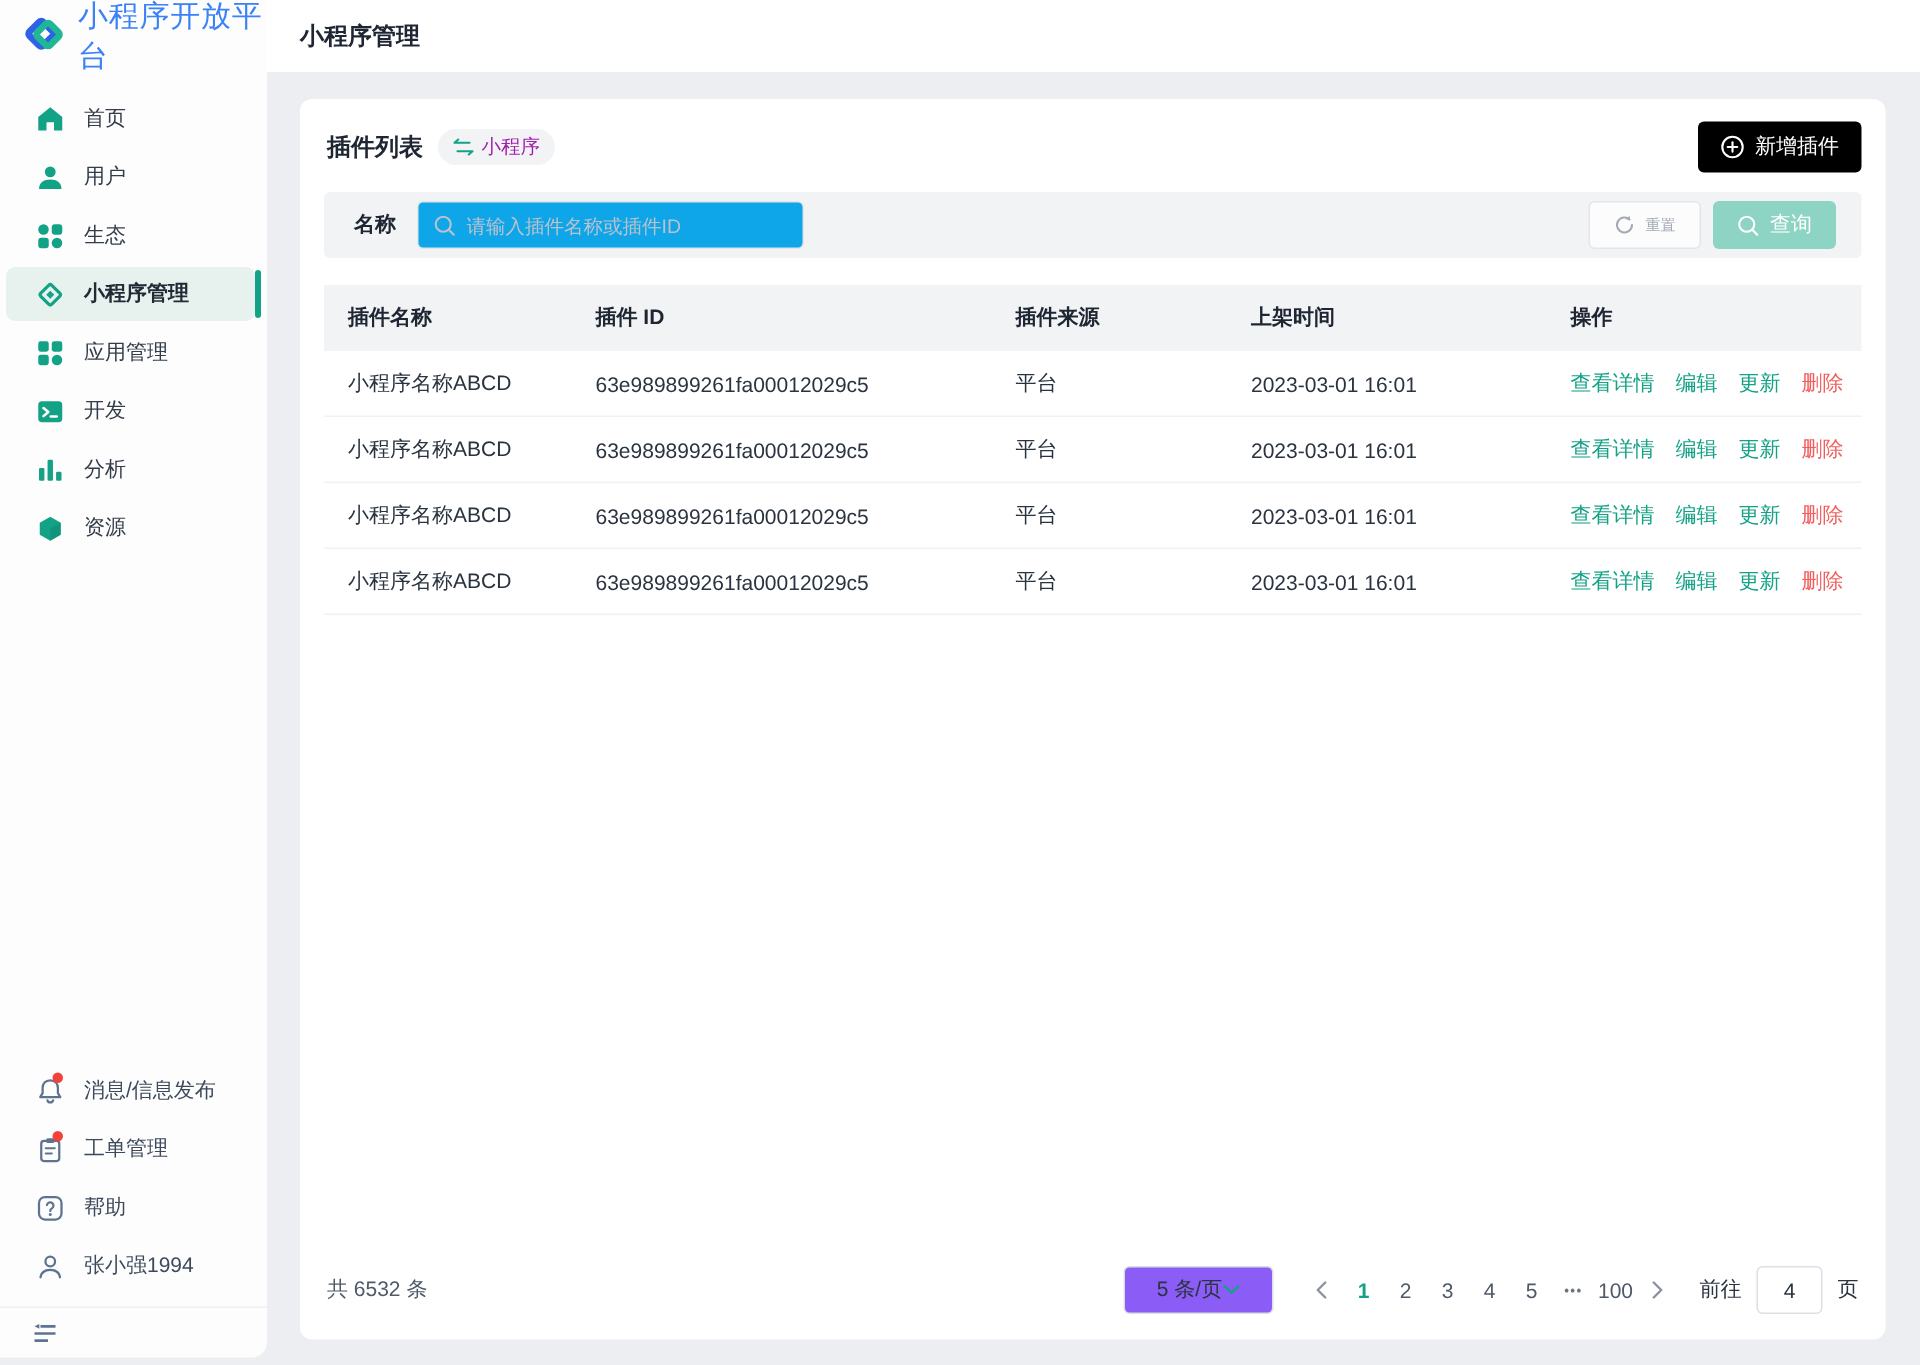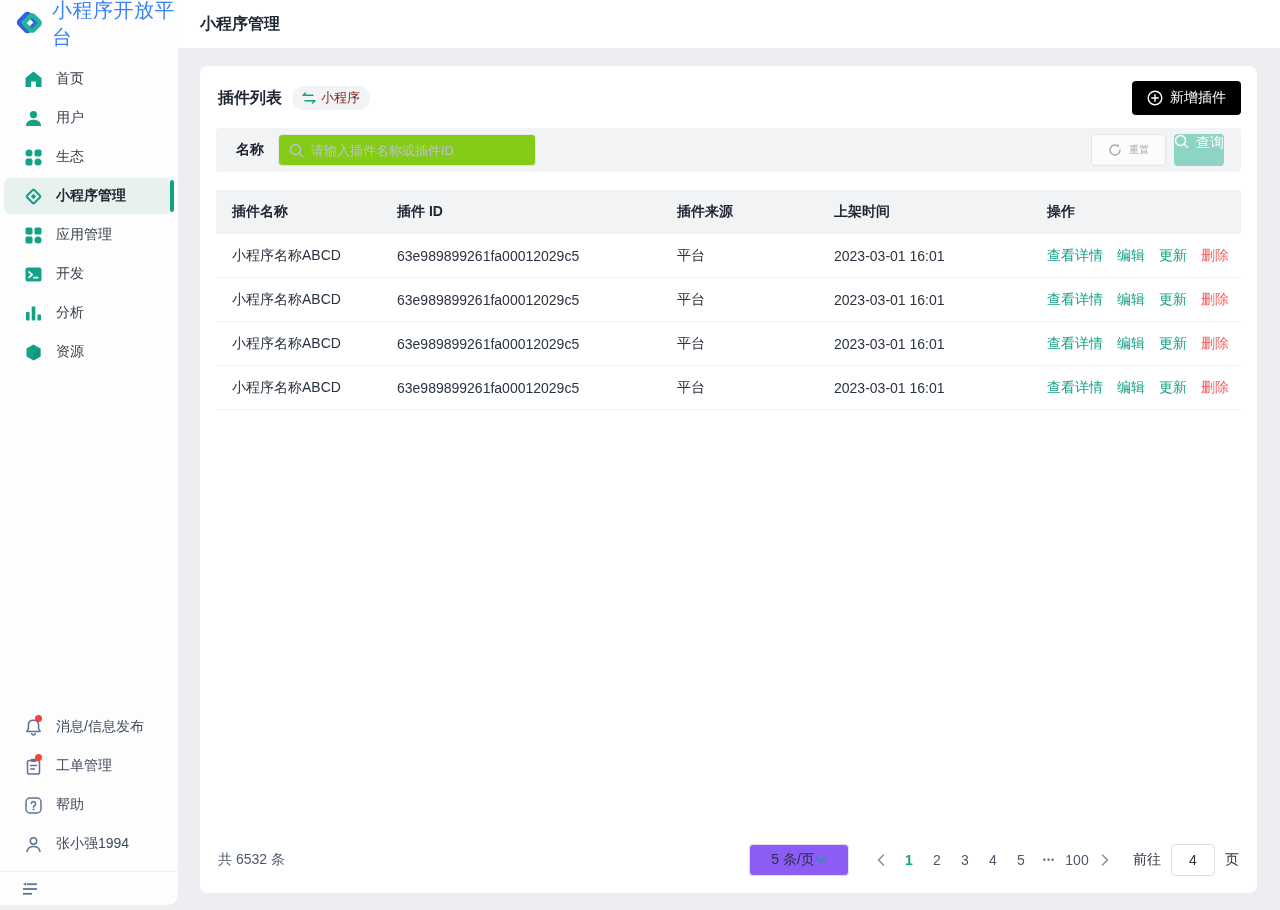--- a/index.html
+++ b/index.html
@@ -51,52 +51,52 @@
   .content { padding:18px 23px 17px 22px; height:720px; }
   .card {
     background:#ffffff; border-radius:8px; height:827px;
     display:flex; flex-direction:column; padding:0 16px;
   }
   .card-header { display:flex; align-items:center; height:56px; margin-top:4px; flex:none; }
   .card-title { font-size:16px; font-weight:bold; color:#1f2633; margin-left:2px; }
   .tag-pill {
     display:flex; align-items:center; gap:5px; margin-left:10px;
     background:#f2f3f5; border-radius:999px; height:24px; padding:0 10px;
-    color:#7f1d1d; font-size:13px;
+    color:#a21caf; font-size:13px;
   }
   .btn-add {
     margin-left:auto; display:flex; align-items:center; gap:7px;
     background:#000000; color:#fff; border:none; border-radius:4px;
     height:34px; padding:0 15px; font-size:14px; cursor:pointer;
     font-family:inherit;
   }
   
   .filter-bar {
     flex:none; background:#f2f3f5; border-radius:4px; height:44px;
     display:flex; align-items:center; padding:0 17px 0 20px; margin-top:2px;
   }
   .filter-label { font-weight:bold; color:#1f2633; margin-right:14px; }
   .search-box {
-    display:flex; align-items:center; gap:7px; background:#84cc16;
+    display:flex; align-items:center; gap:7px; background:#0ea5e9;
     border:1px solid #e3e5ea; border-radius:4px; height:32px; width:258px; padding:0 10px;
   }
   .search-box input {
     border:none; outline:none; flex:1; font-size:13px; color:#2a3340;
     font-family:inherit; background:transparent;
   }
   .search-box input::placeholder { color:#bcc2cc; }
   .filter-actions { margin-left:auto; display:flex; gap:8px; }
   .btn-reset {
     display:flex; align-items:center; gap:7px; background:#fcfcfd;
     border:1px solid #e3e5ea; border-radius:4px; height:32px; padding:0 16px;
     color:#a4aab4; font-size:10px; cursor:pointer; font-family:inherit;
   }
   .btn-query {
-    display:flex; gap:7px; background:#8ed4c4;
-    border:none; border-radius:4px; height:32px; padding:0 0;
+    display:flex; align-items:center; gap:7px; background:#8ed4c4;
+    border:none; border-radius:4px; height:32px; padding:0 16px;
     color:#fff; font-size:14px; cursor:pointer; font-family:inherit;
   }
   
   .table { margin-top:18px; flex:none; }
   .t-row { display:flex; align-items:center; height:44px; }
   .t-head { background:#f2f3f5; font-weight:bold; color:#1f2633; }
   .t-body .t-row { border-bottom:1px solid #f0f1f3; color:#2a3340; }
   .t-cell { padding-left:16px; flex:none; white-space:nowrap; overflow:hidden; }
   .c-name { width:165px; }
   .c-id { width:280px; }

